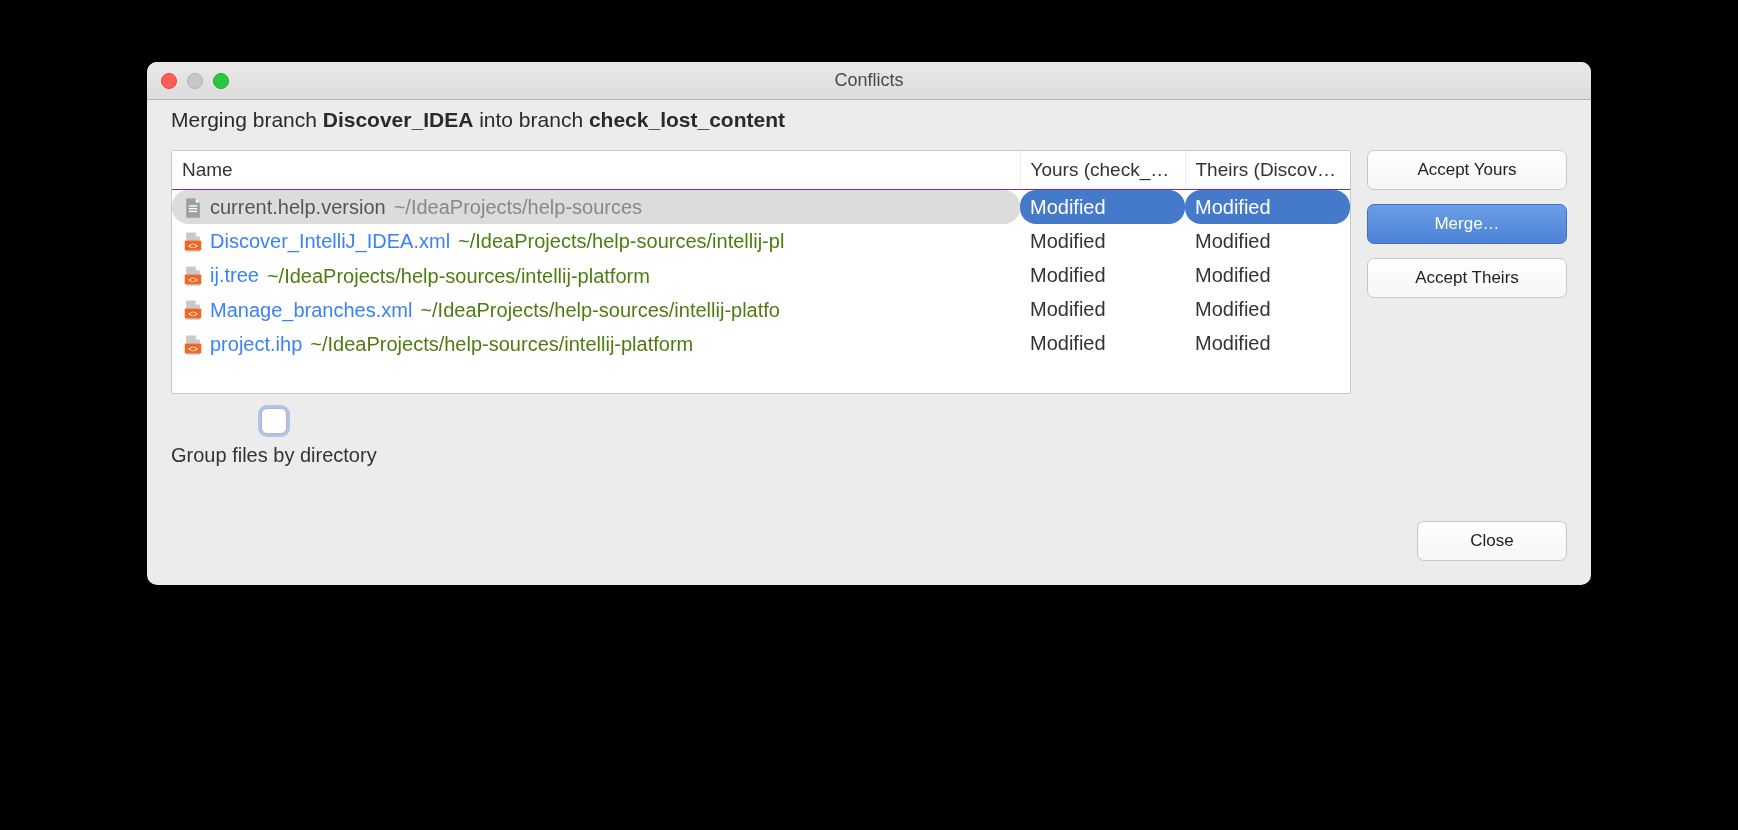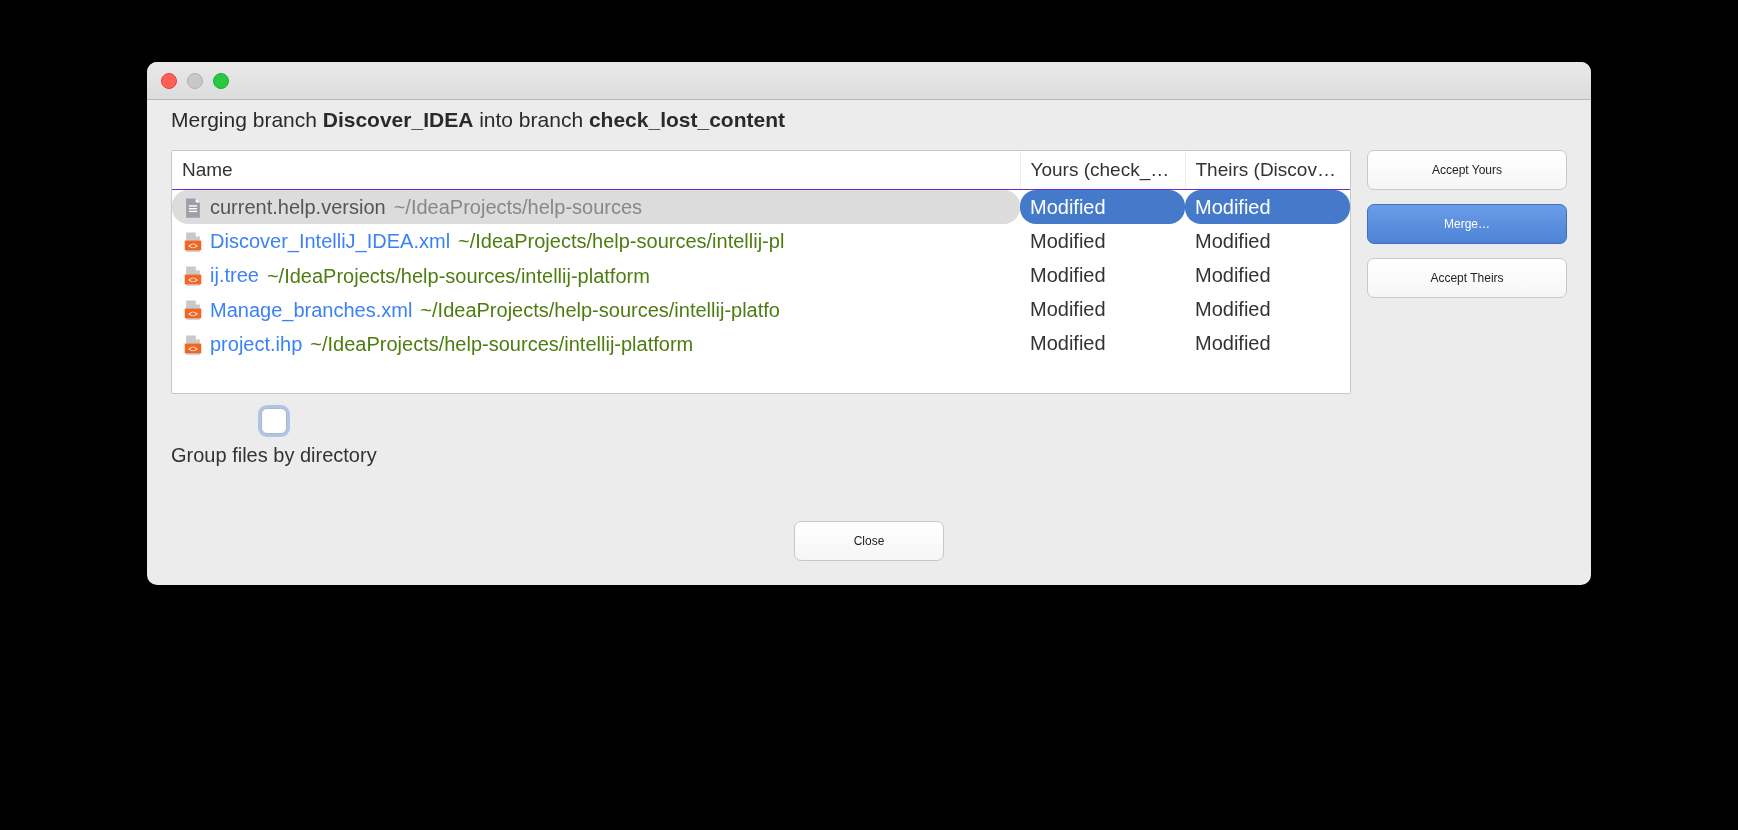--- a/index.html
+++ b/index.html
@@ -129,21 +129,21 @@
       display: flex;
       flex-direction: column;
       gap: 14px;
       width: 200px;
     }
     .btn {
       display: flex;
       align-items: center;
       justify-content: center;
       height: 40px;
-      font-size: 12px;
+      font-size: 17px;
       border: 1px solid #c8c8c8;
       border-radius: 7px;
       background: linear-gradient(#ffffff,#f6f6f6);
       color: #222;
       cursor: default;
     }
     .btn.primary {
       background: linear-gradient(#6a9de8,#4d82d6);
       color: #fff;
       border: 1px solid #3f6fbf;
@@ -165,37 +165,38 @@
     .checkbox {
       width: 26px;
       height: 26px;
       border: 1px solid #b6b6b6;
       border-radius: 6px;
       background: #fff;
       box-shadow: 0 0 0 3px rgba(100,150,235,0.45);
     }
     .close-row {
       display: flex;
-      justify-content: center;
+      justify-content: flex-end;
       margin-top: 54px;
     }
     .close-btn {
       width: 150px;
     }
   </style>
 </head>
 <body>
 
 <div class="window">
   <div class="titlebar">
     <div class="traffic-lights">
       <div class="traffic-light tl-red"></div>
       <div class="traffic-light tl-yellow"></div>
       <div class="traffic-light tl-green"></div>
     </div>
+    <div class="title-text">Conflicts</div>
   </div>
 
   <div class="content">
     <div class="subheader">
       <span>Merging branch </span><b>Discover_IDEA</b><span> into branch </span><b>check_lost_content</b>
     </div>
 
     <div class="main-row">
       <div class="table-wrap">
         <table class="table">

